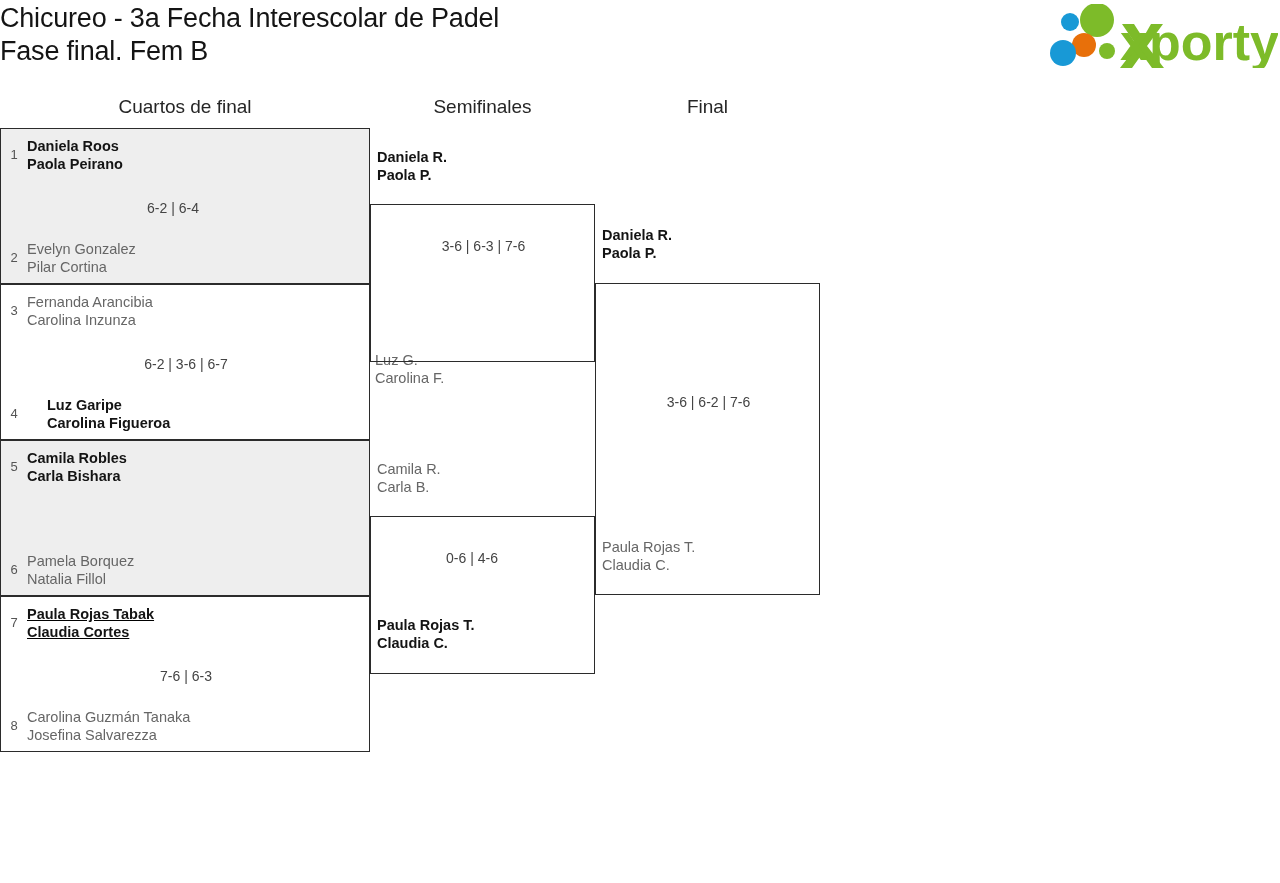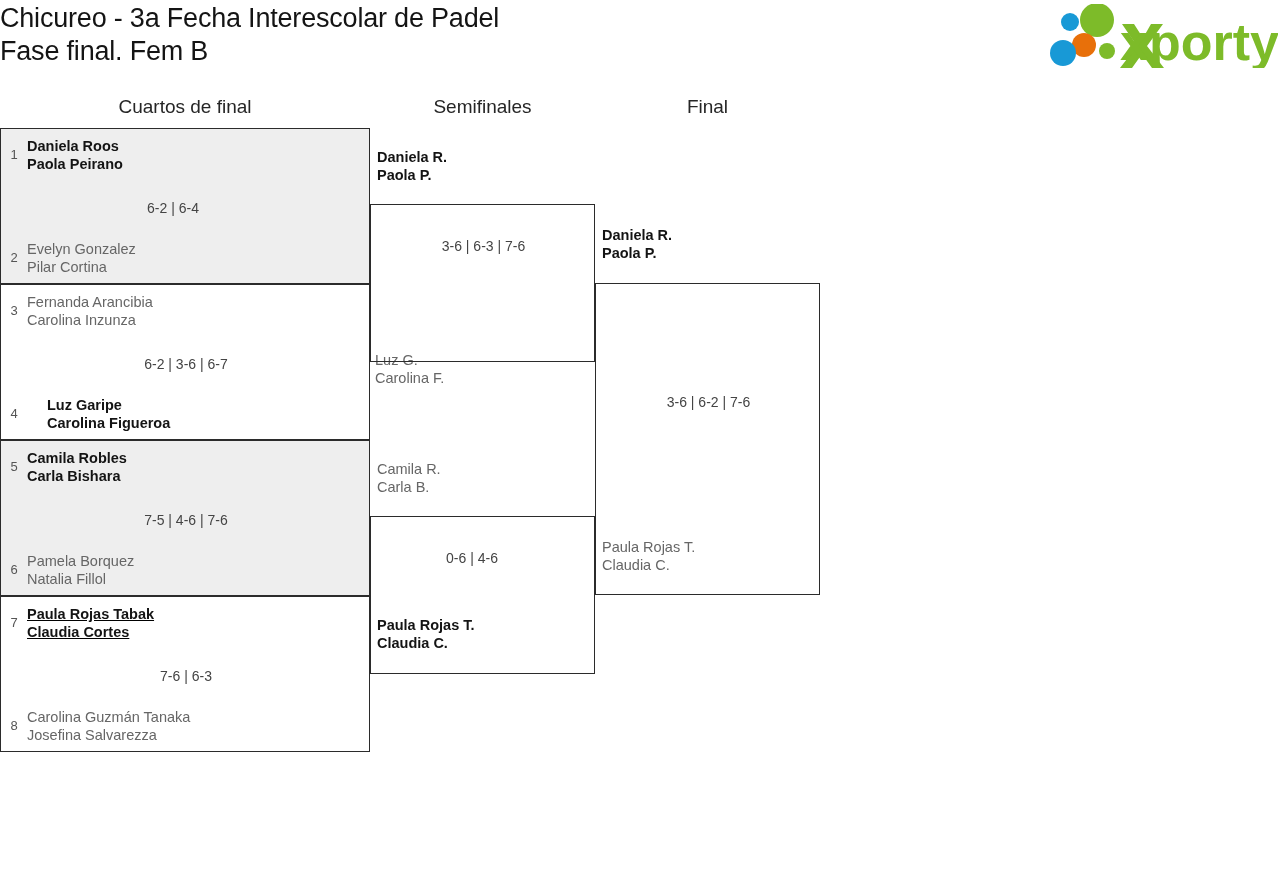--- a/index.html
+++ b/index.html
@@ -111,21 +111,20 @@
       <div class="ln">Carolina Figueroa</div>
     </div>
   </div>
 
   <div class="mbox shaded" style="left:0px; top:440px; width:370px; height:156px;">
     <div class="seed" style="top:18px;">5</div>
     <div class="team win" style="top:8px;">
       <div class="ln">Camila Robles</div>
       <div class="ln">Carla Bishara</div>
     </div>
-    <div class="score" style="left:0; top:70px; width:370px;">7-5 | 4-6 | 7-6</div>
     <div class="seed" style="top:121px;">6</div>
     <div class="team lose" style="top:111px;">
       <div class="ln">Pamela Borquez</div>
       <div class="ln">Natalia Fillol</div>
     </div>
   </div>
 
   <div class="mbox" style="left:0px; top:596px; width:370px; height:156px;">
     <div class="seed" style="top:18px;">7</div>
     <div class="team win" style="top:8px;text-decoration:underline;">

